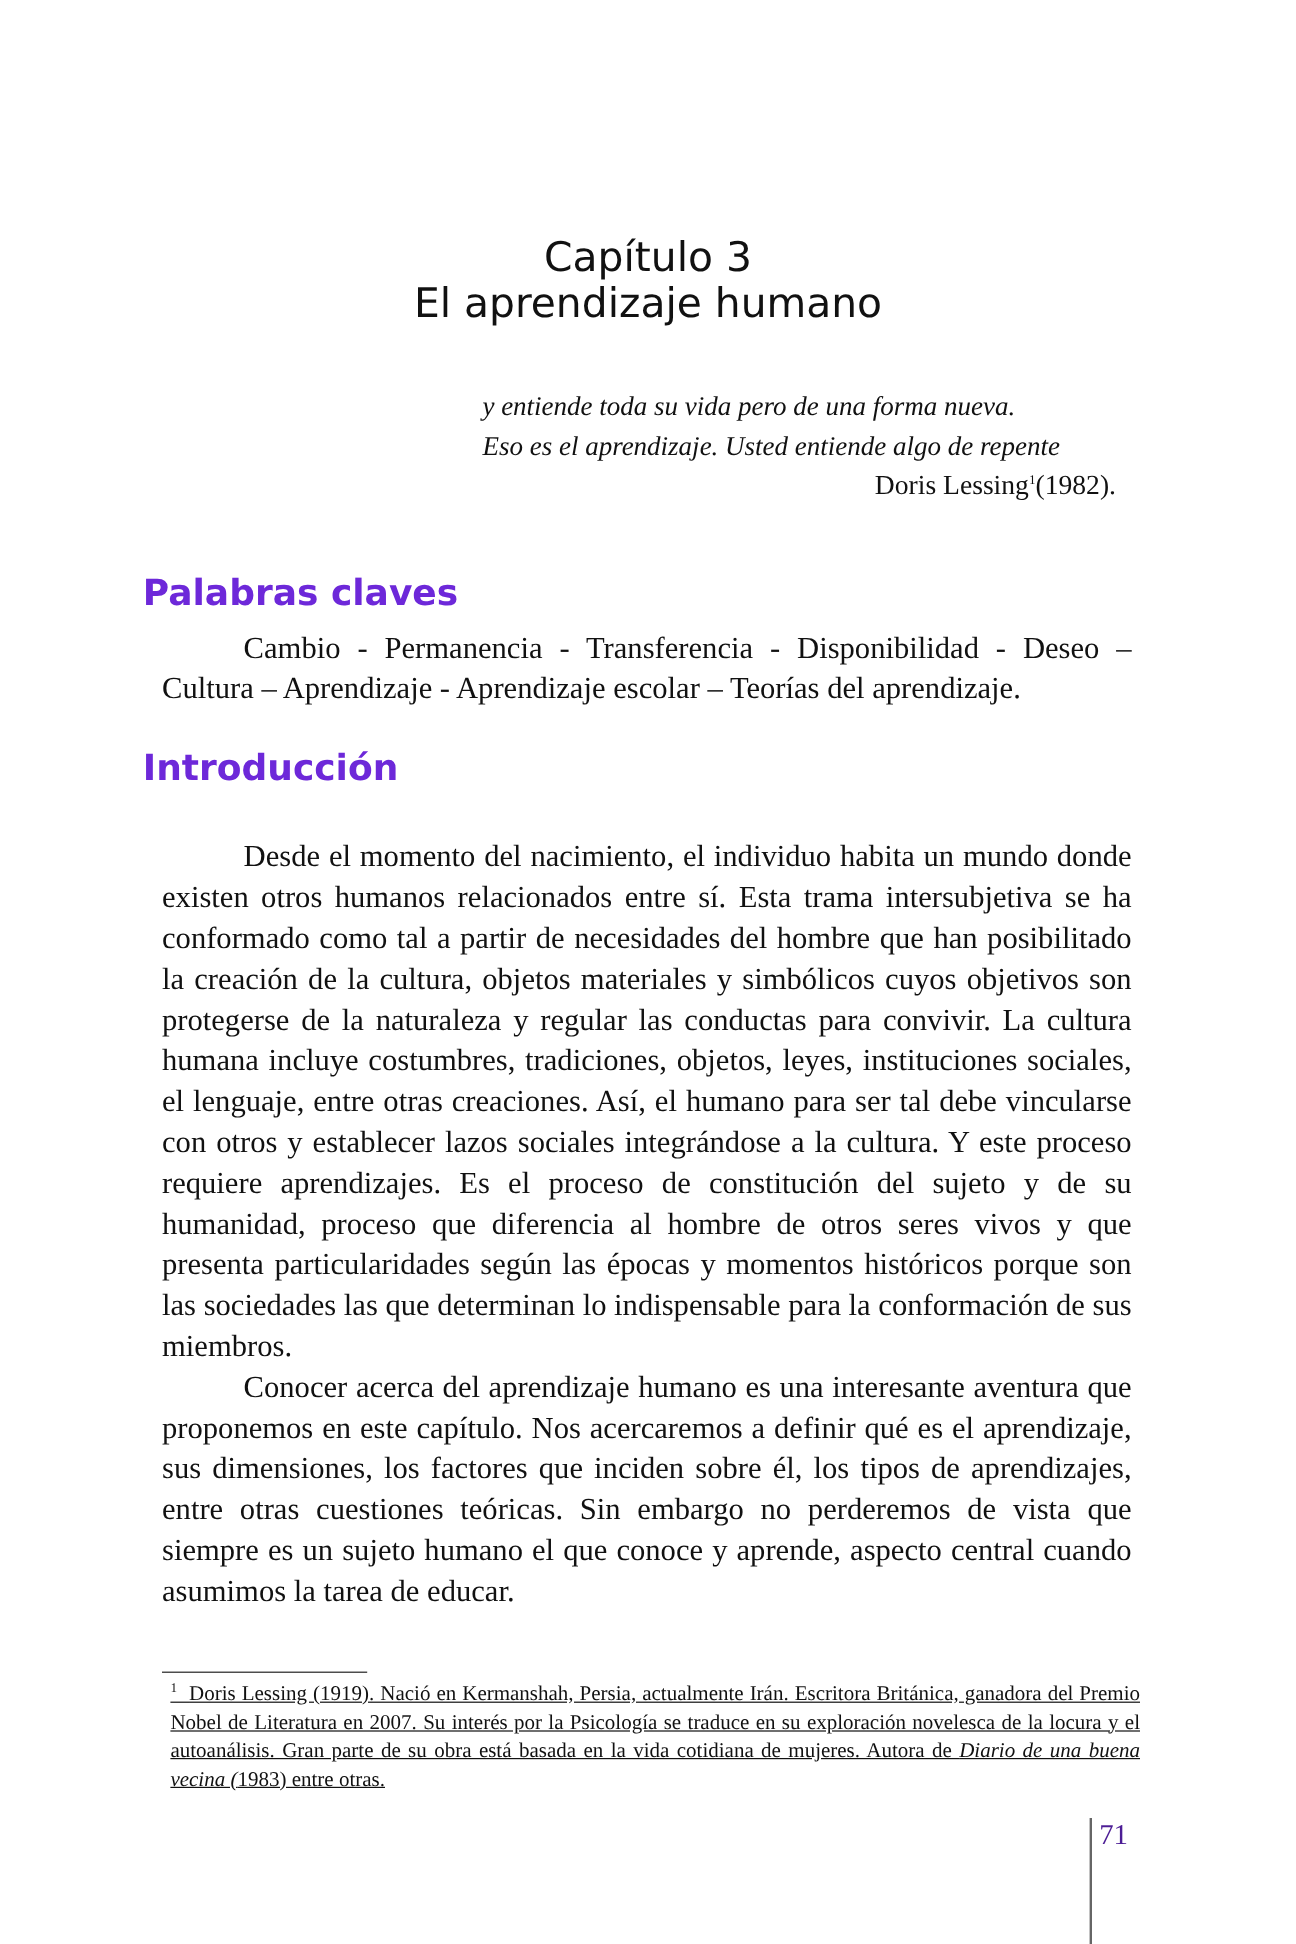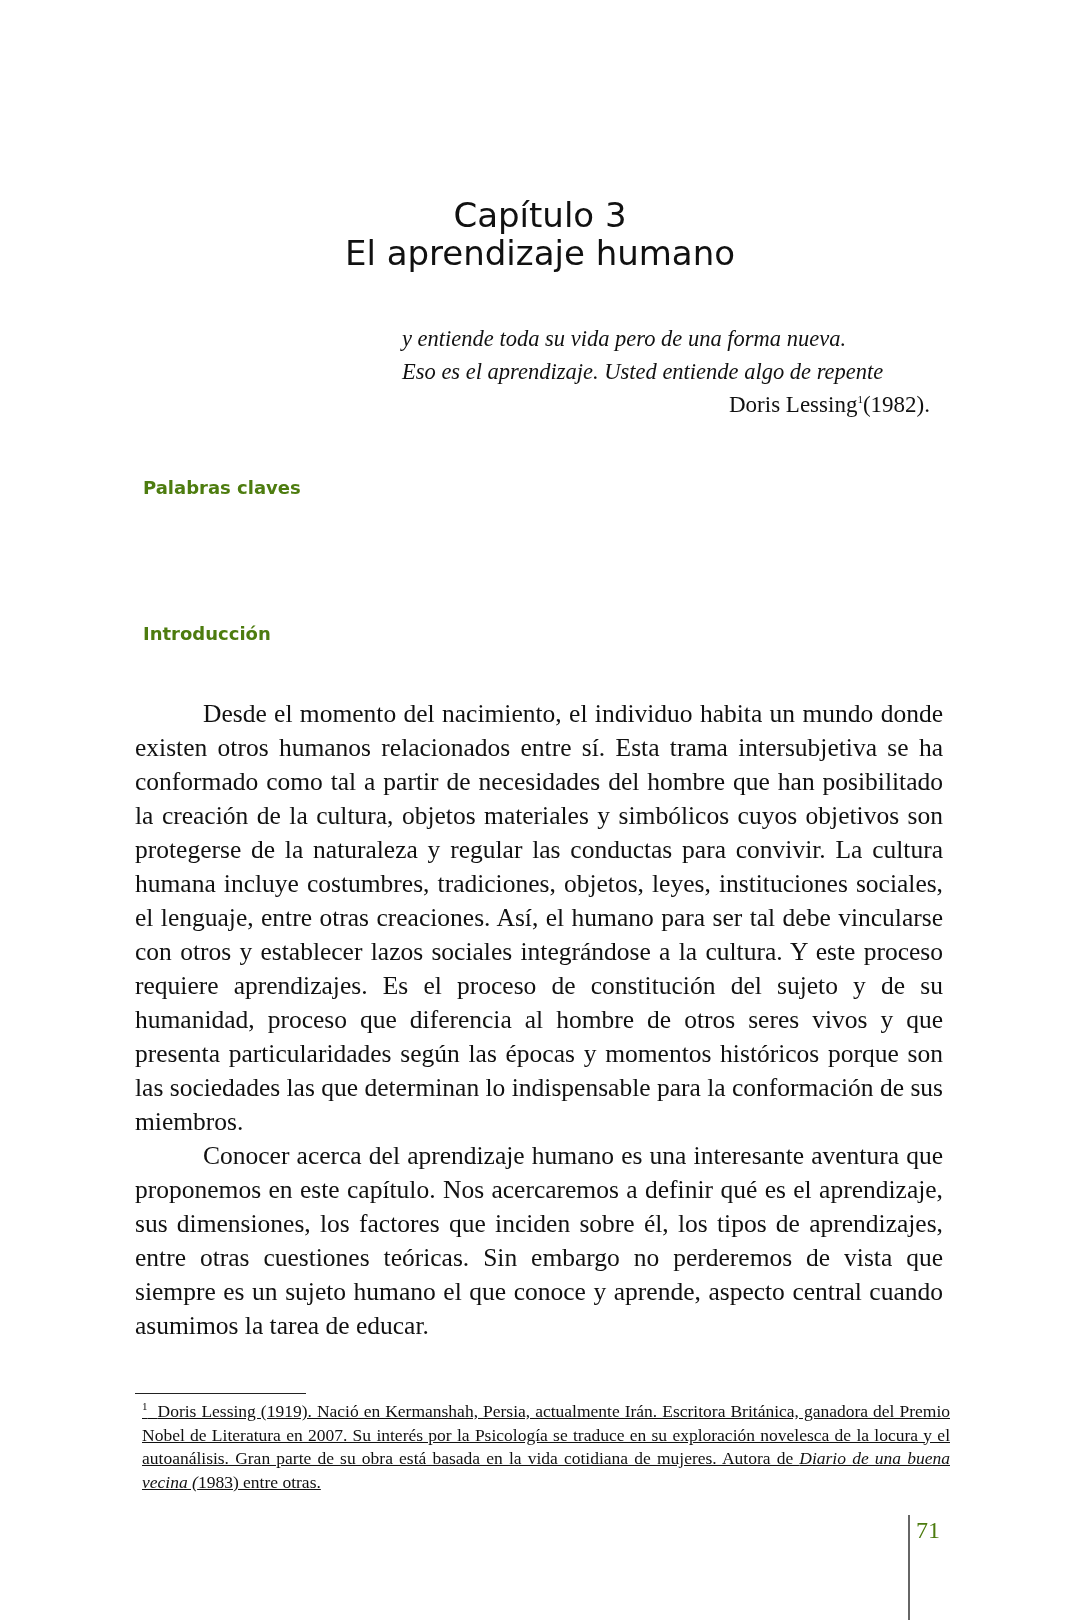--- a/index.html
+++ b/index.html
@@ -43,25 +43,25 @@
     .epigraph .quote { font-style: italic; display: block; }
     .epigraph .attribution {
       display: block;
       text-align: right;
       padding-right: 12px;
       font-size: 23px;
     }
     sup { font-size: 11px; vertical-align: super; line-height: 0; }
     .section-heading {
       position: absolute;
-      left: 143px;
+      left: 119px;
       font-family: "DejaVu Sans", "Liberation Sans", sans-serif;
       font-weight: bold;
-      font-size: 18px;
-      color: #4d7c0f;
+      font-size: 30px;
+      color: #6d28d9;
     }
     .body-text {
       position: absolute;
       left: 135px;
       width: 808px;
       font-size: 25.5px;
       line-height: 34px;
       text-align: justify;
     }
     .body-text p { margin: 0; text-indent: 68px; }
@@ -90,41 +90,44 @@
       top: 1515px;
       width: 0;
       height: 105px;
       border-left: 2px solid #666;
     }
     .page-number {
       position: absolute;
       left: 916px;
       top: 1517px;
       font-size: 24px;
-      color: #4d7c0f;
+      color: #4c1d95;
     }
   </style>
 </head>
 <body>
 
 <div class="page">
 
   <div class="chapter-heading">
     <span class="line">Capítulo 3</span>
     <span class="line">El aprendizaje humano</span>
   </div>
 
   <div class="epigraph">
     <span class="quote">y entiende toda su vida pero de una forma nueva.</span>
     <span class="quote">Eso es el aprendizaje. Usted entiende algo de repente</span>
     <span class="attribution"><span>Doris Lessing</span><sup>1</sup><span>(1982).</span></span>
   </div>
 
   <div class="section-heading" style="top:477px;">Palabras claves</div>
 
+  <div class="body-text" style="top:523px;">
+    <p>Cambio - Permanencia - Transferencia - Disponibilidad - Deseo – Cultura – Aprendizaje - Aprendizaje escolar – Teorías del aprendizaje.</p>
+  </div>
 
   <div class="section-heading" style="top:623px;text-align:right;">Introducción</div>
 
   <div class="body-text" style="top:670px;margin-top:27px;">
     <p>Desde el momento del nacimiento, el individuo habita un mundo donde existen otros humanos relacionados entre sí. Esta trama intersubjetiva se ha conformado como tal a partir de necesidades del hombre que han posibilitado la creación de la cultura, objetos materiales y simbólicos cuyos objetivos son protegerse de la naturaleza y regular las conductas para convivir. La cultura humana incluye costumbres, tradiciones, objetos, leyes, instituciones sociales, el lenguaje, entre otras creaciones. Así, el humano para ser tal debe vincularse con otros y establecer lazos sociales integrándose a la cultura. Y este proceso requiere aprendizajes. Es el proceso de constitución del sujeto y de su humanidad, proceso que diferencia al hombre de otros seres vivos y que presenta particularidades según las épocas y momentos históricos porque son las sociedades las que determinan lo indispensable para la conformación de sus miembros.</p>
     <p>Conocer acerca del aprendizaje humano es una interesante aventura que proponemos en este capítulo. Nos acercaremos a definir qué es el aprendizaje, sus dimensiones, los factores que inciden sobre él, los tipos de aprendizajes, entre otras cuestiones teóricas. Sin embargo no perderemos de vista que siempre es un sujeto humano el que conoce y aprende, aspecto central cuando asumimos la tarea de educar.</p>
   </div>
 
   <div class="footnote-rule"></div>
 

